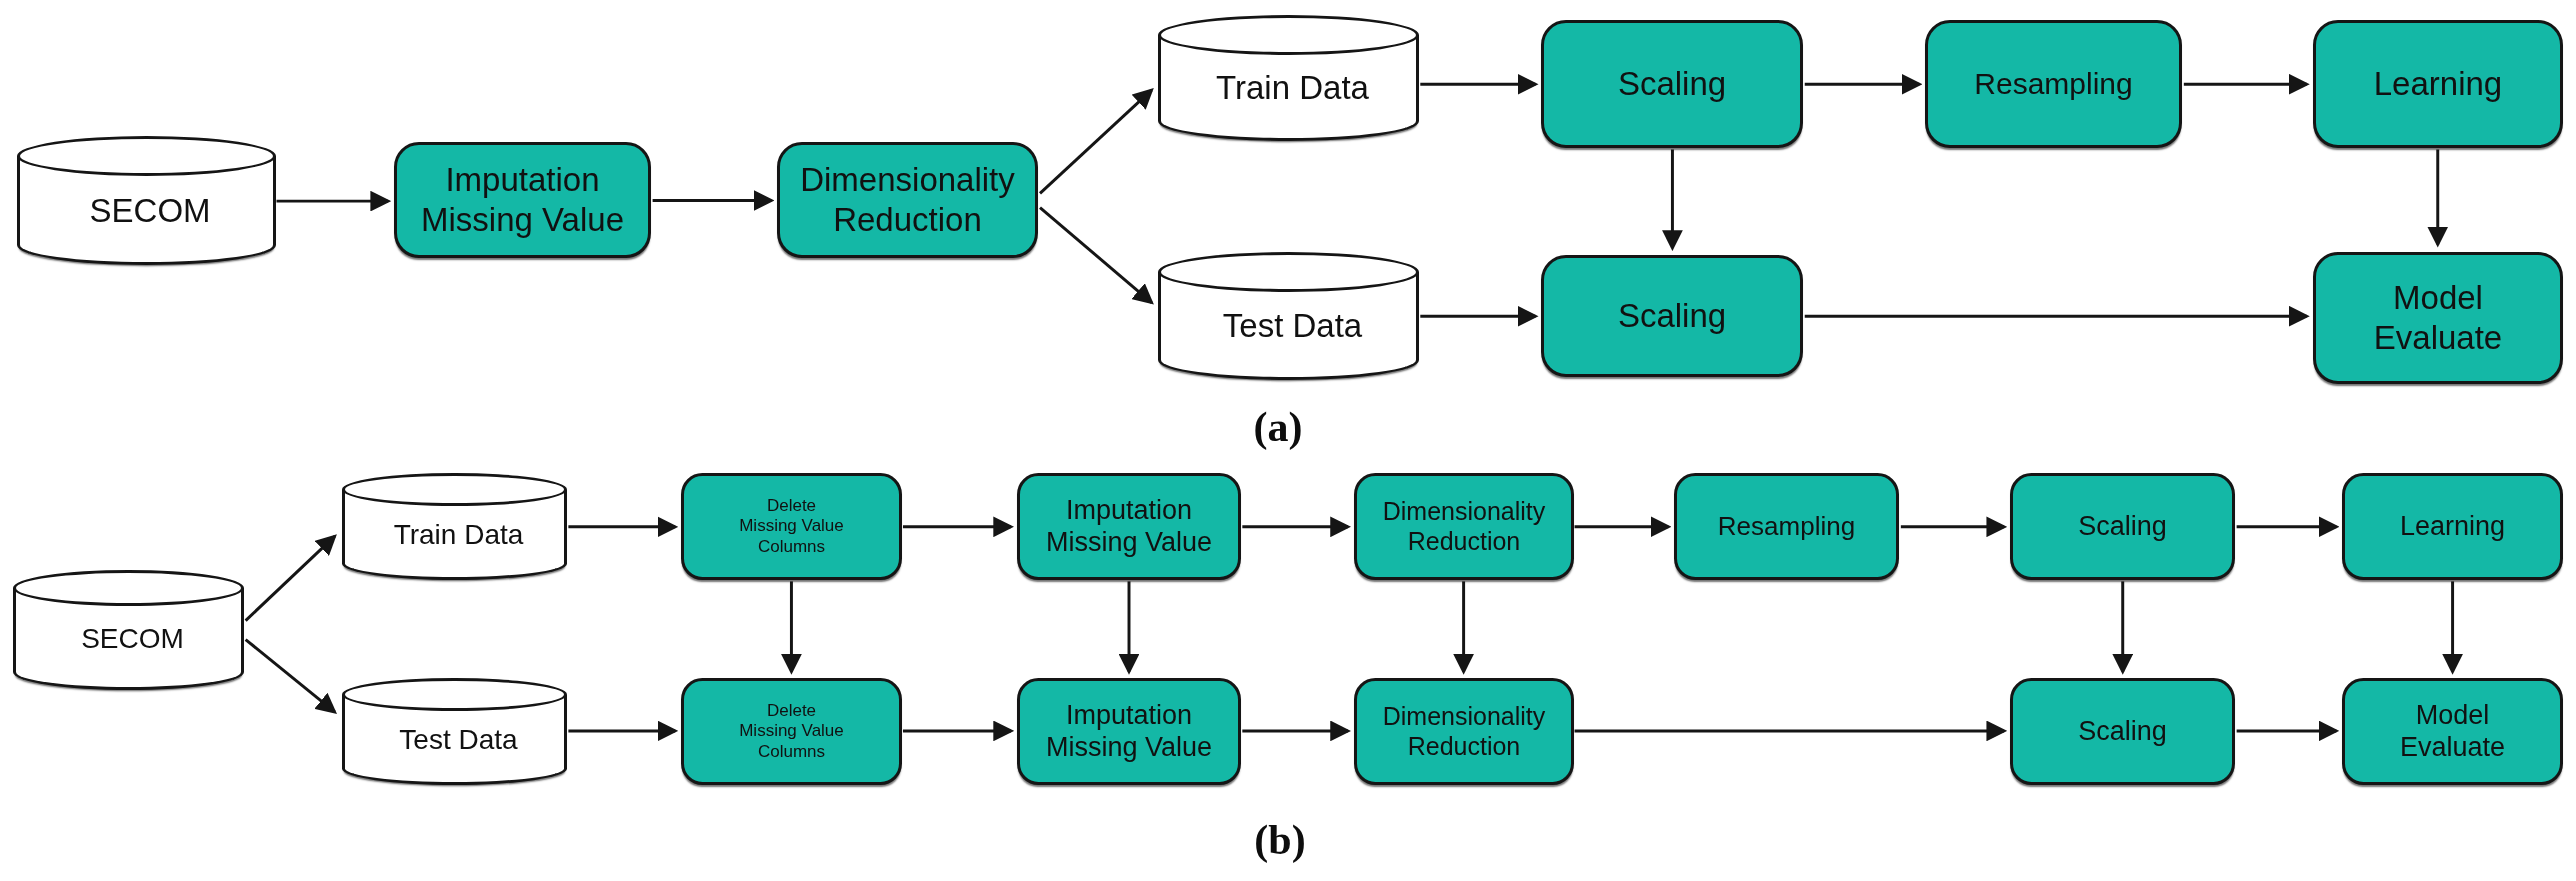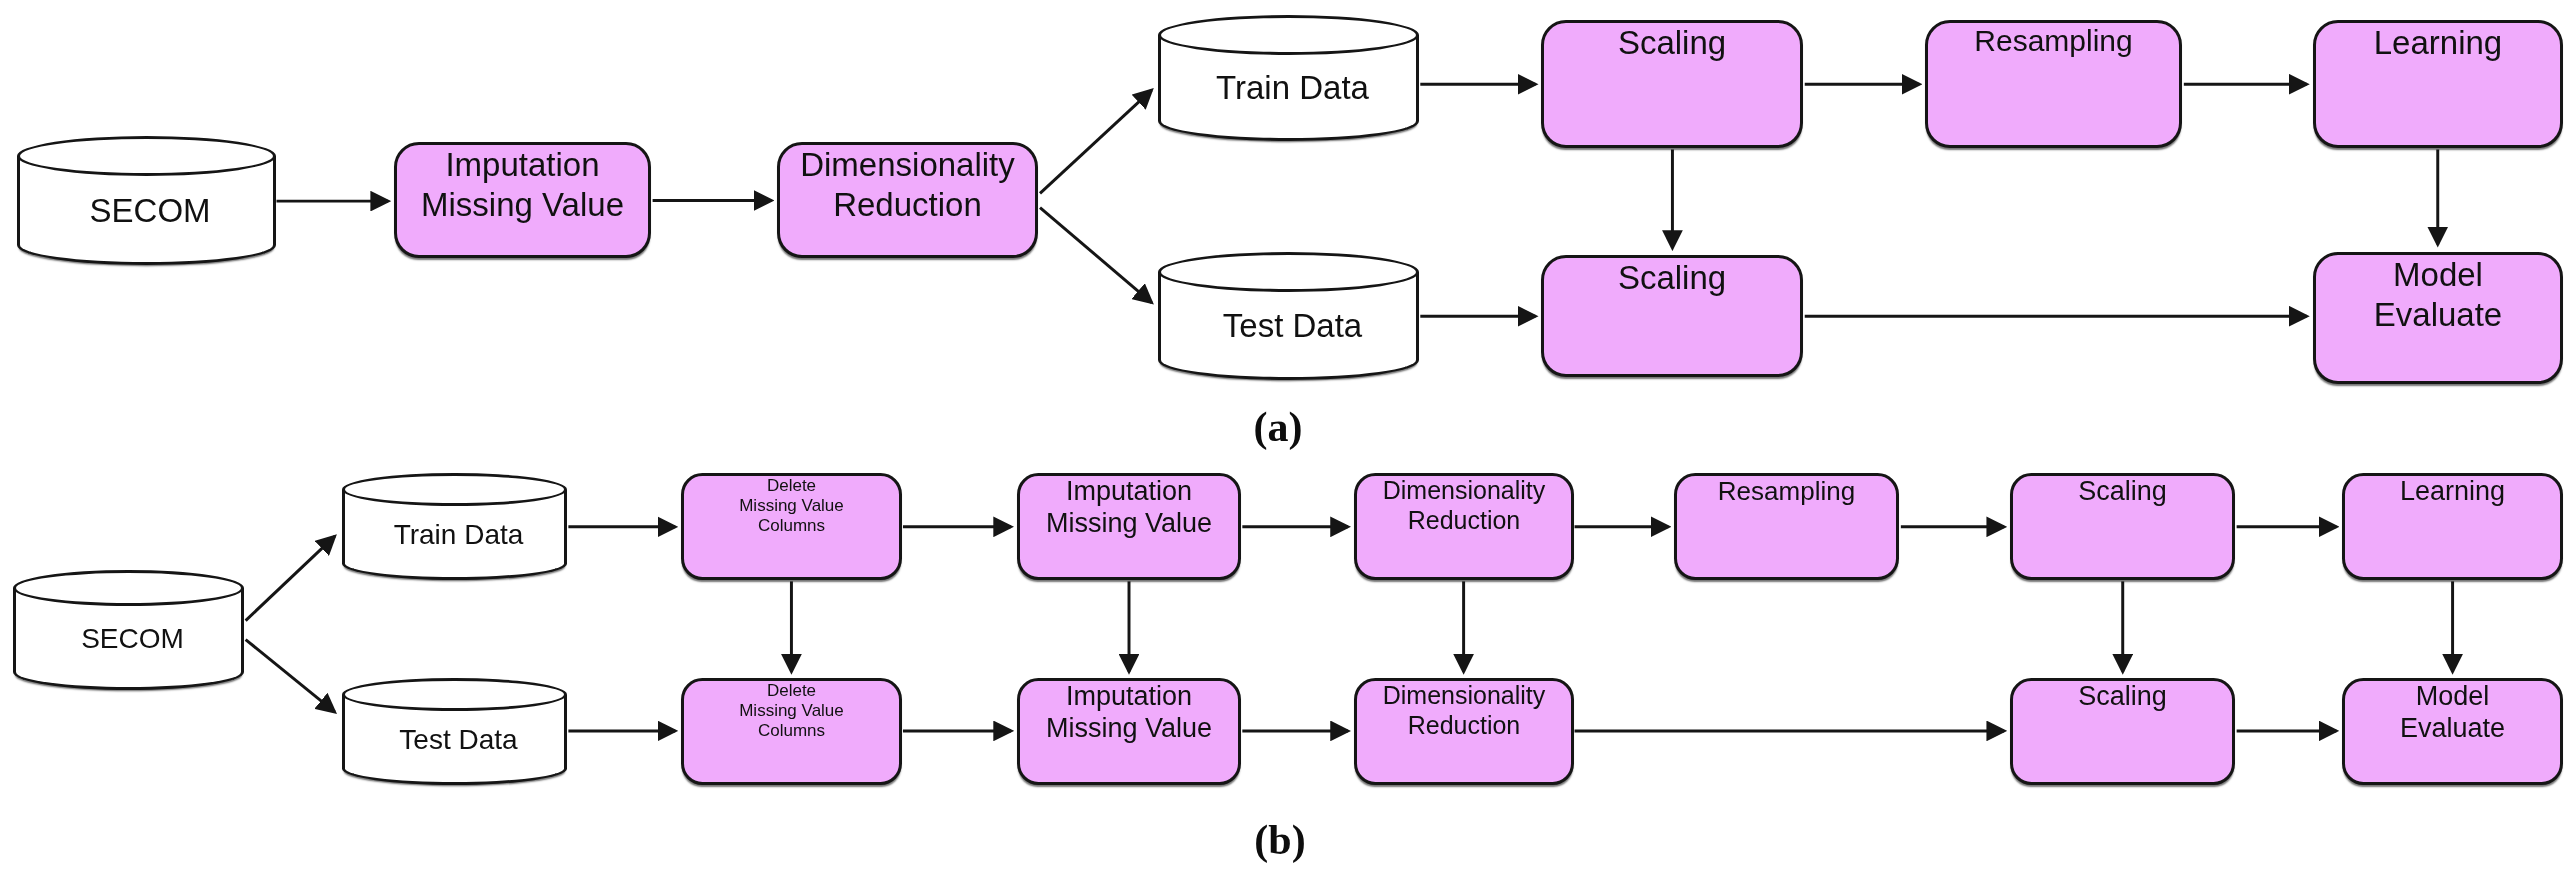--- a/index.html
+++ b/index.html
@@ -14,24 +14,25 @@
   }
   .arrows {
     position: absolute;
     left: 0; top: 0;
     width: 2576px; height: 881px;
     z-index: 1;
   }
   .box {
     position: absolute;
     z-index: 2;
-    background: #f0abfc;
+    background: #14b8a6;
     border: 3.6px solid #151515;
     box-sizing: border-box;
     display: flex;
+    align-items: center;
     justify-content: center;
     text-align: center;
     box-shadow: 0 3px 1.8px -1.8px rgba(0,0,0,0.55);
   }
   .a-box { border-radius: 25px; font-size: 33px; line-height: 1.2; }
   .b-box { border-radius: 21.4px; font-size: 27px; line-height: 1.18; }
   .b-box.small { font-size: 17px; }
   .lbl { white-space: pre-line; }
   
   .cyl { position: absolute; z-index: 2; }

